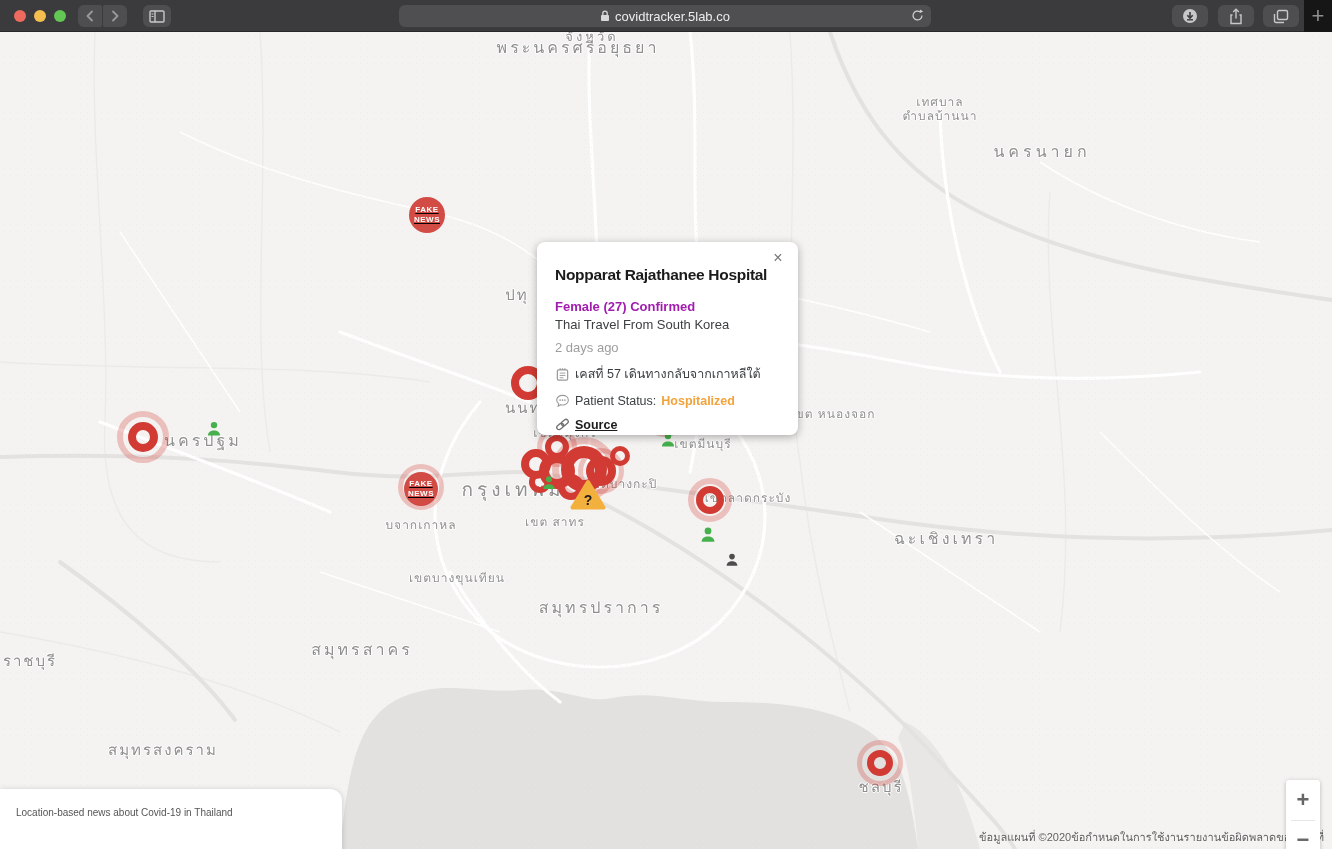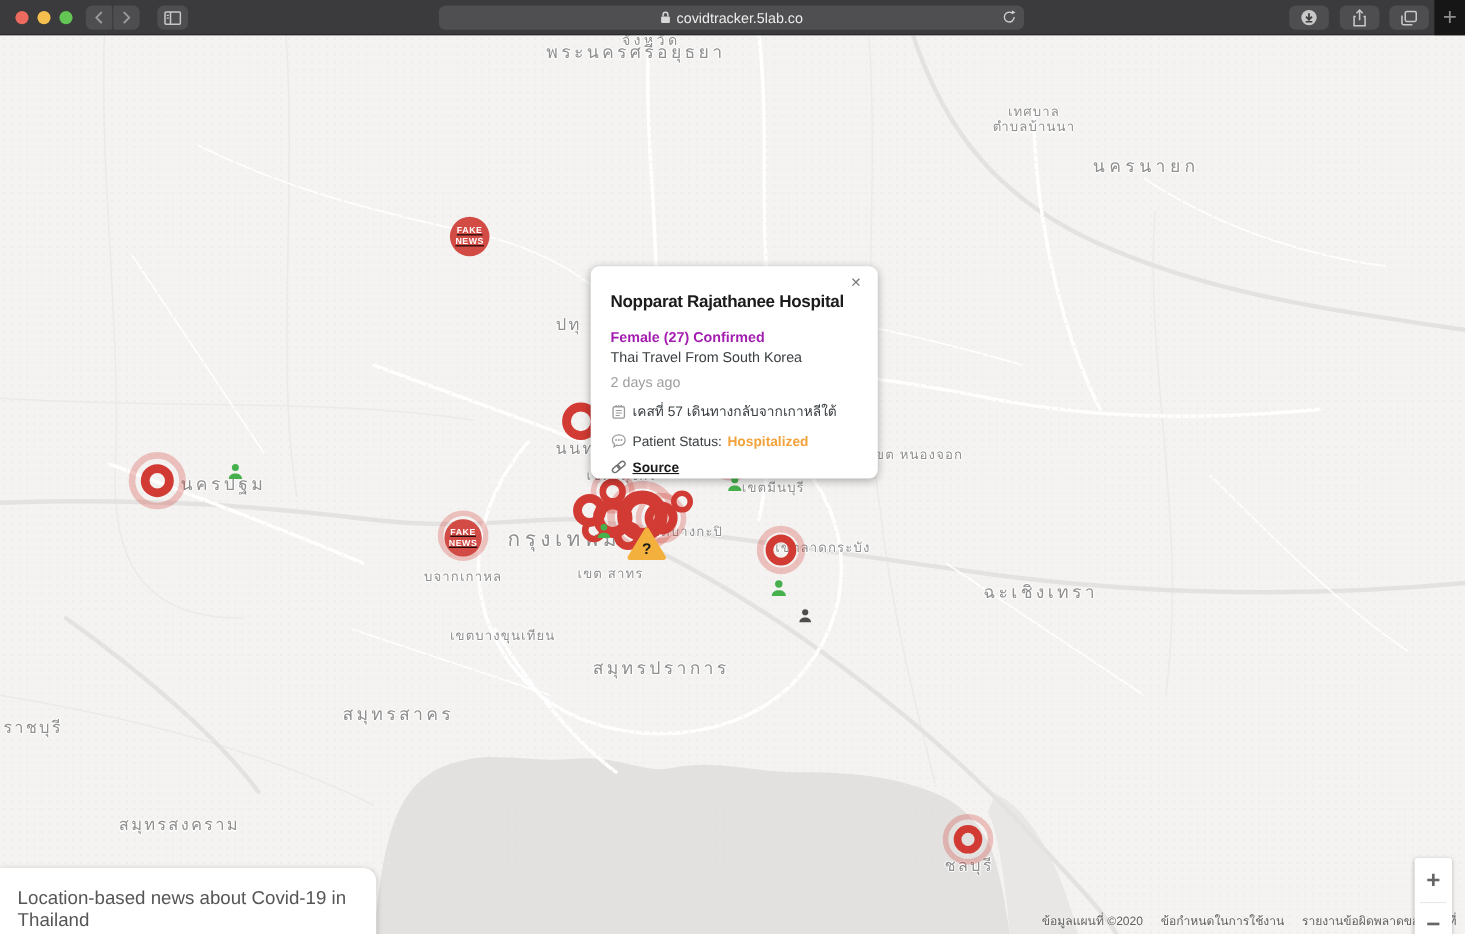--- a/index.html
+++ b/index.html
@@ -63,33 +63,33 @@
   .popup-ago{font-size:13px;color:#9e9e9e;margin-top:8px;}
   .popup-row{display:flex;align-items:center;gap:5px;margin-top:9px;font-size:12.5px;color:#3c4043;}
   .popup-row svg{flex:0 0 auto;}
   .status-val{font-weight:bold;}
   .source-link{font-weight:bold;text-decoration:underline;color:#1b1b1b;}
 
   
   .info-card{position:absolute;left:0;top:757px;width:342px;height:92px;background:#fff;
     border-radius:0 12px 0 0;box-shadow:0 1px 6px rgba(0,0,0,.18);z-index:40;padding:12px 16px;}
   .info-title{font-size:17px;font-weight:bold;color:#111;}
-  .info-sub{font-size:17px;color:#555;margin-top:6px;}
+  .info-sub{font-size:10px;color:#555;margin-top:6px;}
 
   
   .zoom-ctl{position:absolute;left:1286px;top:748px;width:34px;height:80px;background:#fff;
     border-radius:3px;box-shadow:0 1px 4px rgba(0,0,0,.25);z-index:40;
     display:flex;flex-direction:column;}
   .zoom-btn{flex:1;display:flex;align-items:center;justify-content:center;
     font-size:22px;font-weight:bold;color:#666;cursor:pointer;}
   .zoom-div{height:1px;background:#e6e6e6;margin:0 5px;}
 
   
   .attribution{position:absolute;right:8px;bottom:3px;z-index:30;font-size:11px;color:#5f5f5f;
-    display:flex;gap:16px;text-shadow:0 0 2px #fff;align-items:flex-end;}
+    display:flex;text-shadow:0 0 2px #fff;align-items:flex-end;}
 </style>
 </head>
 <body>
 
 <div class="browser-bar">
   <span class="traffic t-close"></span>
   <span class="traffic t-min"></span>
   <span class="traffic t-zoom"></span>
 
   <div class="nav-btn btn-back">

